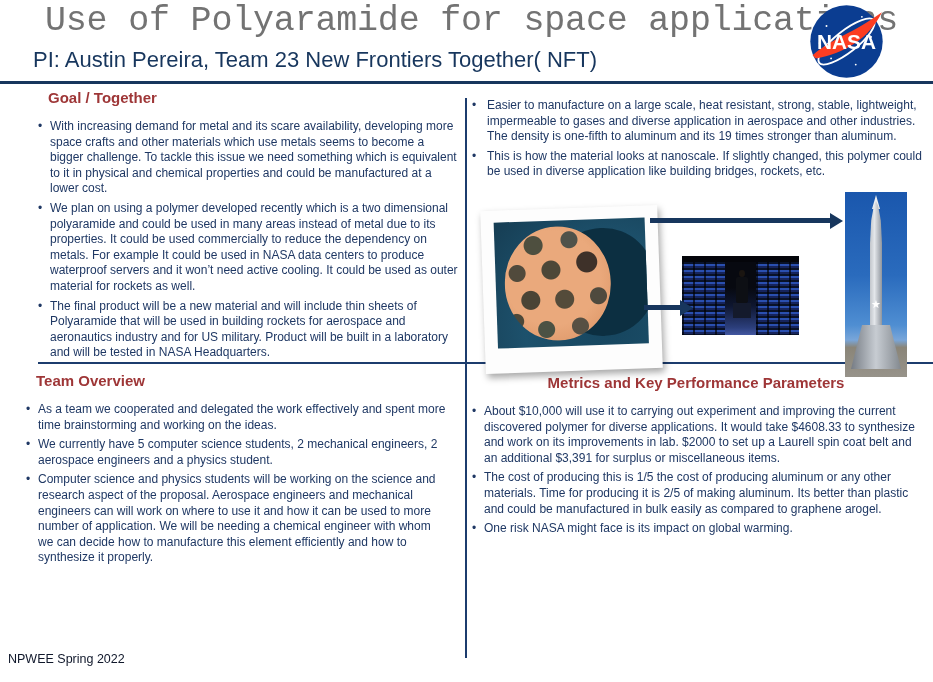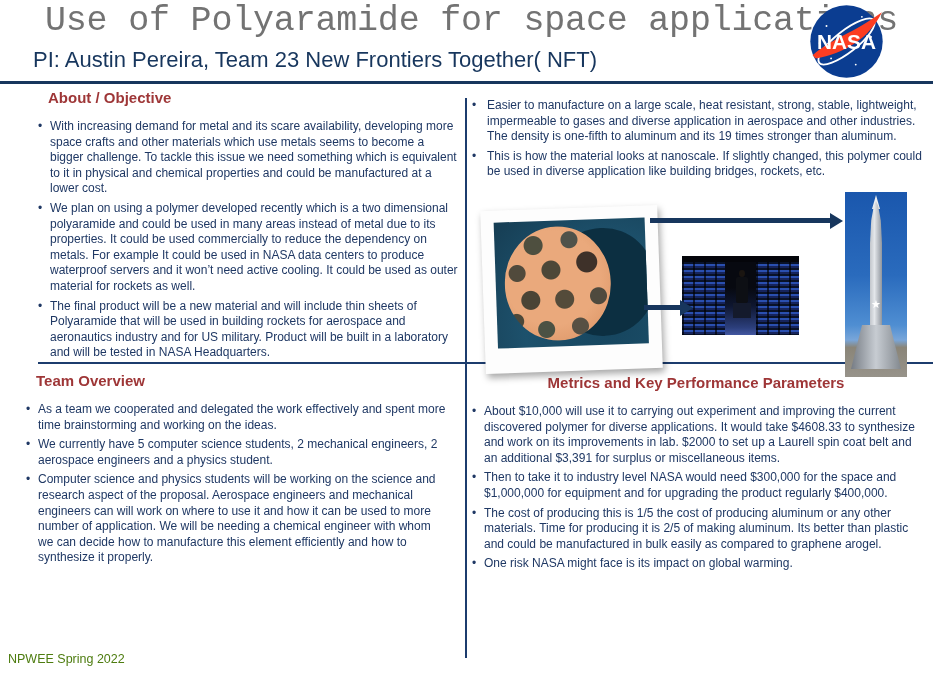--- a/index.html
+++ b/index.html
@@ -27,21 +27,21 @@
   .quad-bl{left:24px;top:372px;width:424px;}
   .quad-bl h2{margin-left:12px;}
   .quad-tr{left:470px;top:84px;width:452px;}
   .quad-tr ul{margin-top:14px;}
   .quad-tr li{padding-left:17px;}
   .quad-br{left:470px;top:374px;width:452px;}
   .quad-br h2{text-align:center;}
   .quad-br ul{}
 
   
-  .footer{position:absolute;left:8px;top:652px;font-size:12.5px;color:#4d7c0f;}
+  .footer{position:absolute;left:8px;top:652px;font-size:12.5px;color:#0f172a;}
 
   
   .polaroid{position:absolute;left:483px;top:208px;width:177px;height:163px;background:#fdfdfd;
     transform:rotate(-2deg);box-shadow:2px 4px 7px rgba(0,0,0,.35);z-index:3;}
   .polaroid .ph{position:absolute;left:13px;top:12px;right:13px;bottom:25px;overflow:hidden;
     background:radial-gradient(circle at 75% 85%,#16455e,#1d516c 55%,#163d53 100%);}
   .shadow-circle{position:absolute;left:36%;top:7%;width:70%;height:86%;border-radius:50%;background:#0c2f41;}
   .mat-circle{position:absolute;left:6%;top:5%;width:70%;height:90%;border-radius:50%;
     background-image:
       radial-gradient(circle at 28% 16%, #4e4f3f 0 9px, transparent 10px),
@@ -115,21 +115,21 @@
       <path d="M6 68 C30 46 58 40 96 12 C80 46 46 66 10 72 Z" fill="#fc3d21"></path>
       <text x="50" y="60" text-anchor="middle" font-family="Liberation Sans, sans-serif" font-size="27" font-weight="bold" fill="#ffffff">NASA</text>
     </svg>
   </div>
 
   <div class="header-rule"></div>
   <div class="v-divider"></div>
   <div class="h-divider"></div>
 
   <div class="quad quad-tl">
-    <h2>About / Objective</h2>
+    <h2>Goal / Together</h2>
     <ul>
       <li>With increasing demand for metal and its scare availability, developing more space crafts and other materials which use metals seems to become a bigger challenge. To tackle this issue we need something which is equivalent to it in physical and chemical properties and could be manufactured at a lower cost.</li>
       <li>We plan on using a polymer developed recently which is a two dimensional polyaramide and could be used in many areas instead of metal due to its properties. It could be used commercially to reduce the dependency on metals. For example It could be used in NASA data centers to produce waterproof servers and it won’t need active cooling. It could be used as outer material for rockets as well.</li>
       <li>The final product will be a new material and will include thin sheets of Polyaramide that will be used in building rockets for aerospace and aeronautics industry and for US military. Product will be built in a laboratory and will be tested in NASA Headquarters.</li>
     </ul>
   </div>
 
   <div class="quad quad-tr">
     <ul>
       <li>Easier to manufacture on a large scale, heat resistant, strong, stable, lightweight, impermeable to gases and diverse application in aerospace and other industries. The density is one-fifth to aluminum and its 19 times stronger than aluminum.</li>
@@ -168,21 +168,20 @@
       <li>As a team we cooperated and delegated the work effectively and spent more time brainstorming and working on the ideas.</li>
       <li>We currently have 5 computer science students, 2 mechanical engineers, 2 aerospace engineers and a physics student.</li>
       <li>Computer science and physics students will be working on the science and research aspect of the proposal. Aerospace engineers and mechanical engineers can will work on where to use it and how it can be used to more number of application. We will be needing a chemical engineer with whom we can decide how to manufacture this element efficiently and how to synthesize it properly.</li>
     </ul>
   </div>
 
   <div class="quad quad-br">
     <h2>Metrics and Key Performance Parameters</h2>
     <ul>
       <li>About $10,000 will use it to carrying out experiment and improving the current discovered polymer for diverse applications. It would take $4608.33 to synthesize and work on its improvements in lab. $2000 to set up a Laurell spin coat belt and an additional $3,391 for surplus or miscellaneous items.</li>
-      <li>Then to take it to industry level NASA would need $300,000 for the space and $1,000,000 for equipment and for upgrading the product regularly $400,000.</li>
       <li>The cost of producing this is 1/5 the cost of producing aluminum or any other materials. Time for producing it is 2/5 of making aluminum. Its better than plastic and could be manufactured in bulk easily as compared to graphene arogel.</li>
       <li>One risk NASA might face is its impact on global warming.</li>
     </ul>
   </div>
 
   <div class="footer">NPWEE Spring 2022</div>
 
 </div>
 
 </body></html>

